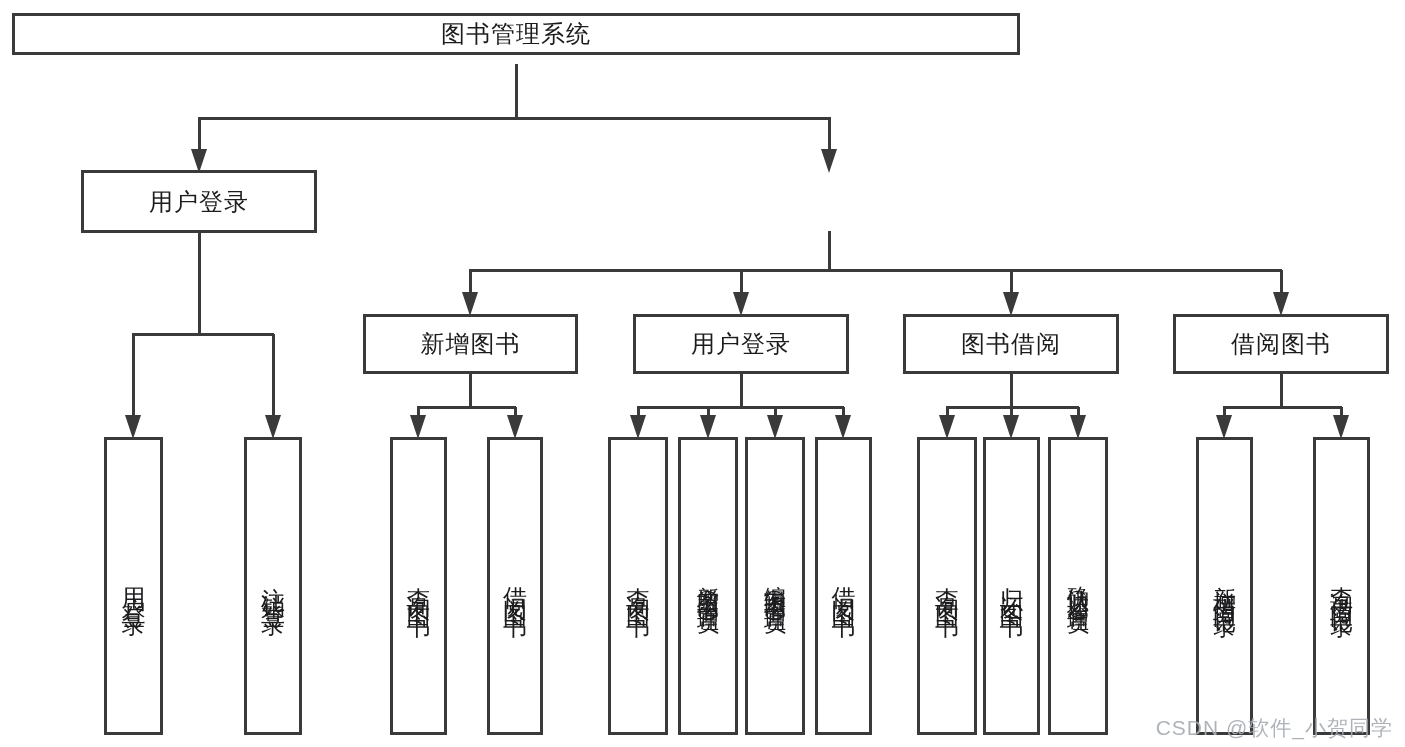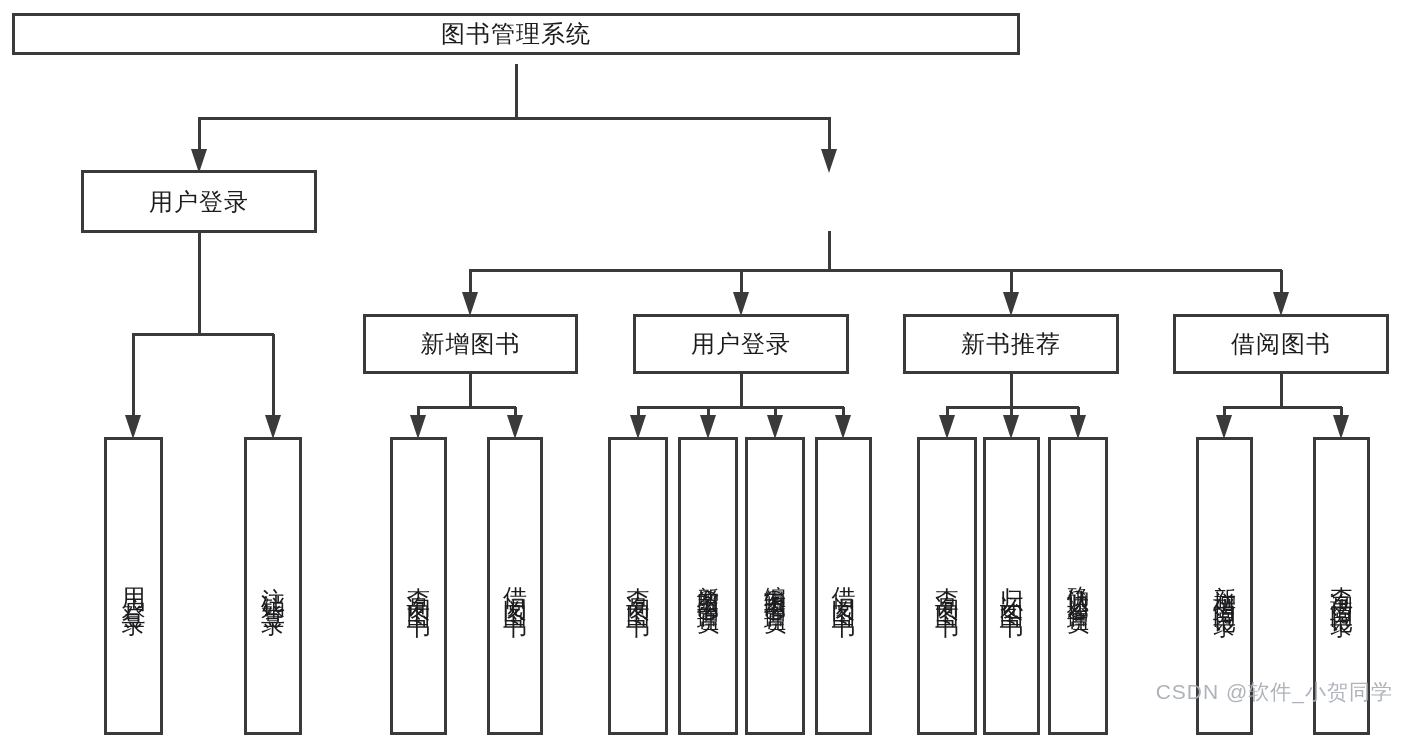--- a/index.html
+++ b/index.html
@@ -34,21 +34,21 @@
   
   .v{position:absolute;width:3px;background:var(--line);}
   .h{position:absolute;height:3px;background:var(--line);}
   .ah{
     position:absolute;width:0;height:0;
     border-left:8px solid transparent;border-right:8px solid transparent;
     border-top:24px solid var(--line);
   }
   
   #watermark{
-    position:absolute;right:12px;top:678px;font-size:21px;
+    position:absolute;right:12px;top:714px;font-size:21px;
     color:var(--wm);opacity:.92;letter-spacing:1px;white-space:nowrap;
   }
 </style>
 </head>
 <body>
 
 <div id="canvas">
 
   <div class="box" style="left:12px;top:13px;width:1008px;height:42px;">图书管理系统</div>
 
@@ -74,21 +74,21 @@
   <div class="ah" style="left:462px;top:292px;"></div>
   <div class="v" style="left:740px;top:270px;height:24px;"></div>
   <div class="ah" style="left:733px;top:292px;"></div>
   <div class="v" style="left:1010px;top:270px;height:24px;"></div>
   <div class="ah" style="left:1003px;top:292px;"></div>
   <div class="v" style="left:1280px;top:270px;height:24px;"></div>
   <div class="ah" style="left:1273px;top:292px;"></div>
 
   <div class="box" style="left:363px;top:314px;width:215px;height:60px;">新增图书</div>
   <div class="box" style="left:633px;top:314px;width:216px;height:60px;">用户登录</div>
-  <div class="box" style="left:903px;top:314px;width:216px;height:60px;">新书推荐</div>
+  <div class="box" style="left:903px;top:314px;width:216px;height:60px;">图书借阅</div>
   <div class="box" style="left:1173px;top:314px;width:216px;height:60px;">借阅图书</div>
 
   <div class="v" style="left:469px;top:372px;height:36px;"></div>
   <div class="h" style="left:417px;top:406px;width:99px;"></div>
   <div class="v" style="left:417px;top:407px;height:10px;"></div>
   <div class="ah" style="left:410px;top:415px;"></div>
   <div class="v" style="left:514px;top:407px;height:10px;"></div>
   <div class="ah" style="left:507px;top:415px;"></div>
 
   <div class="v" style="left:740px;top:372px;height:36px;"></div>

